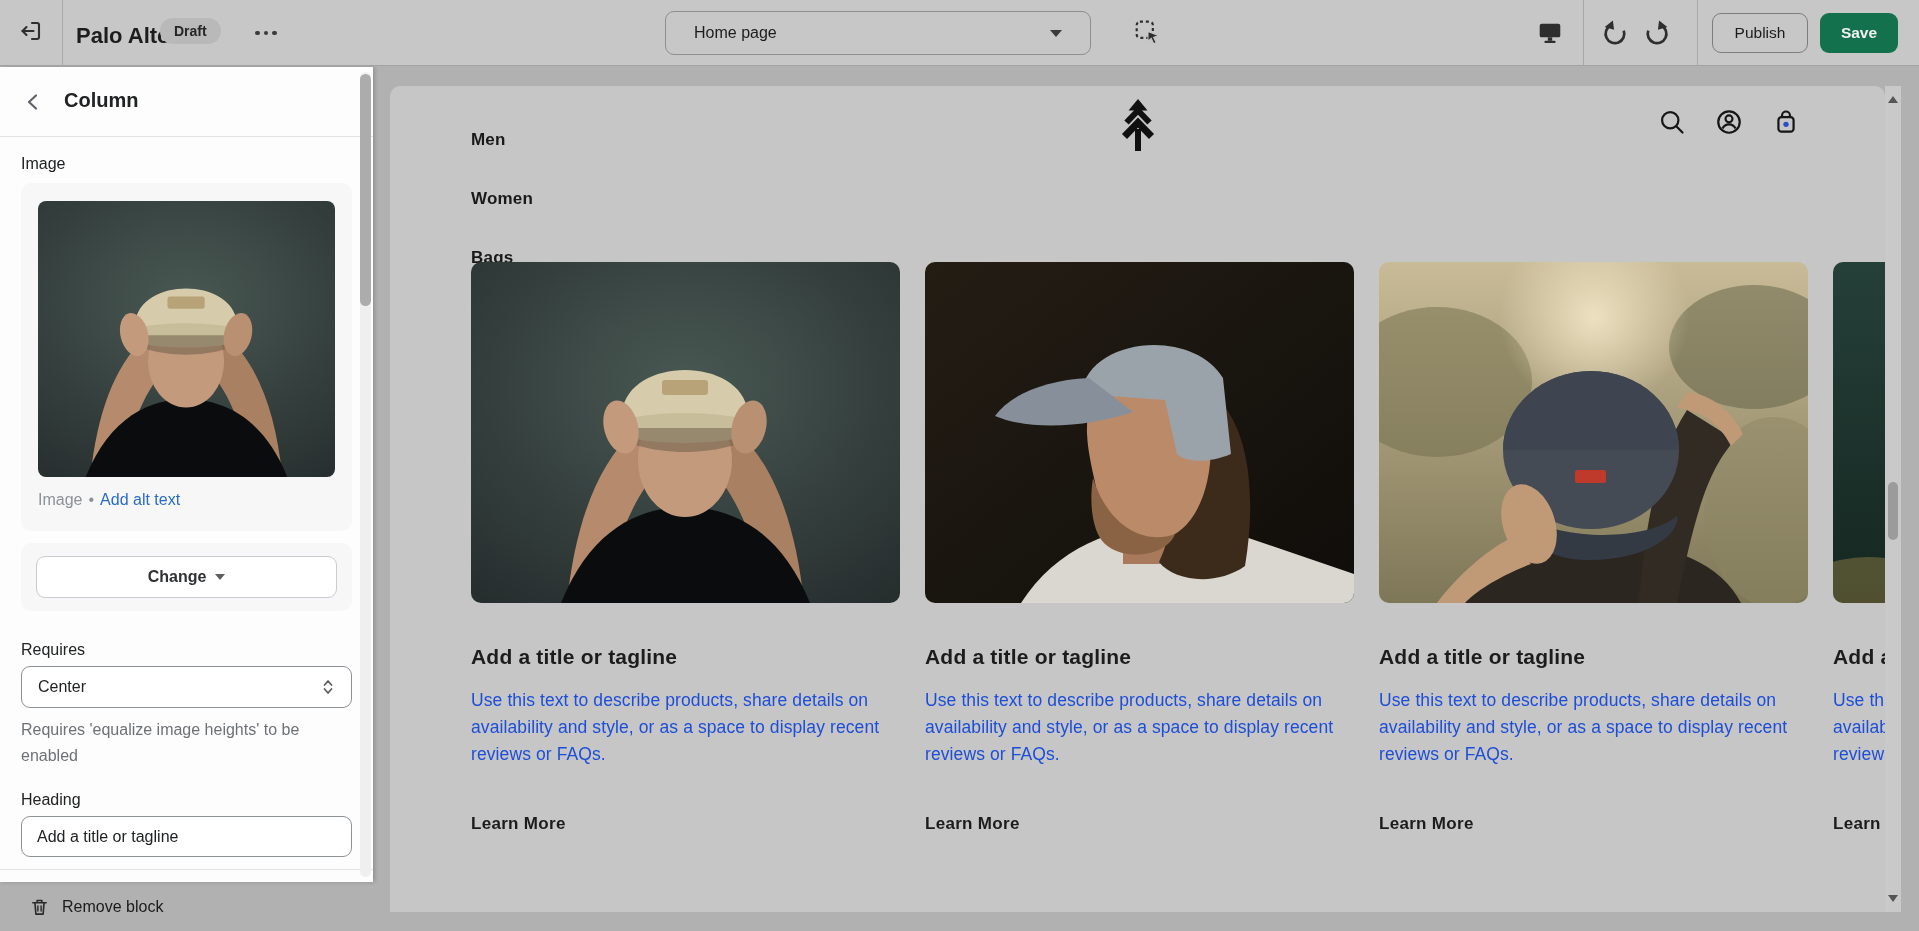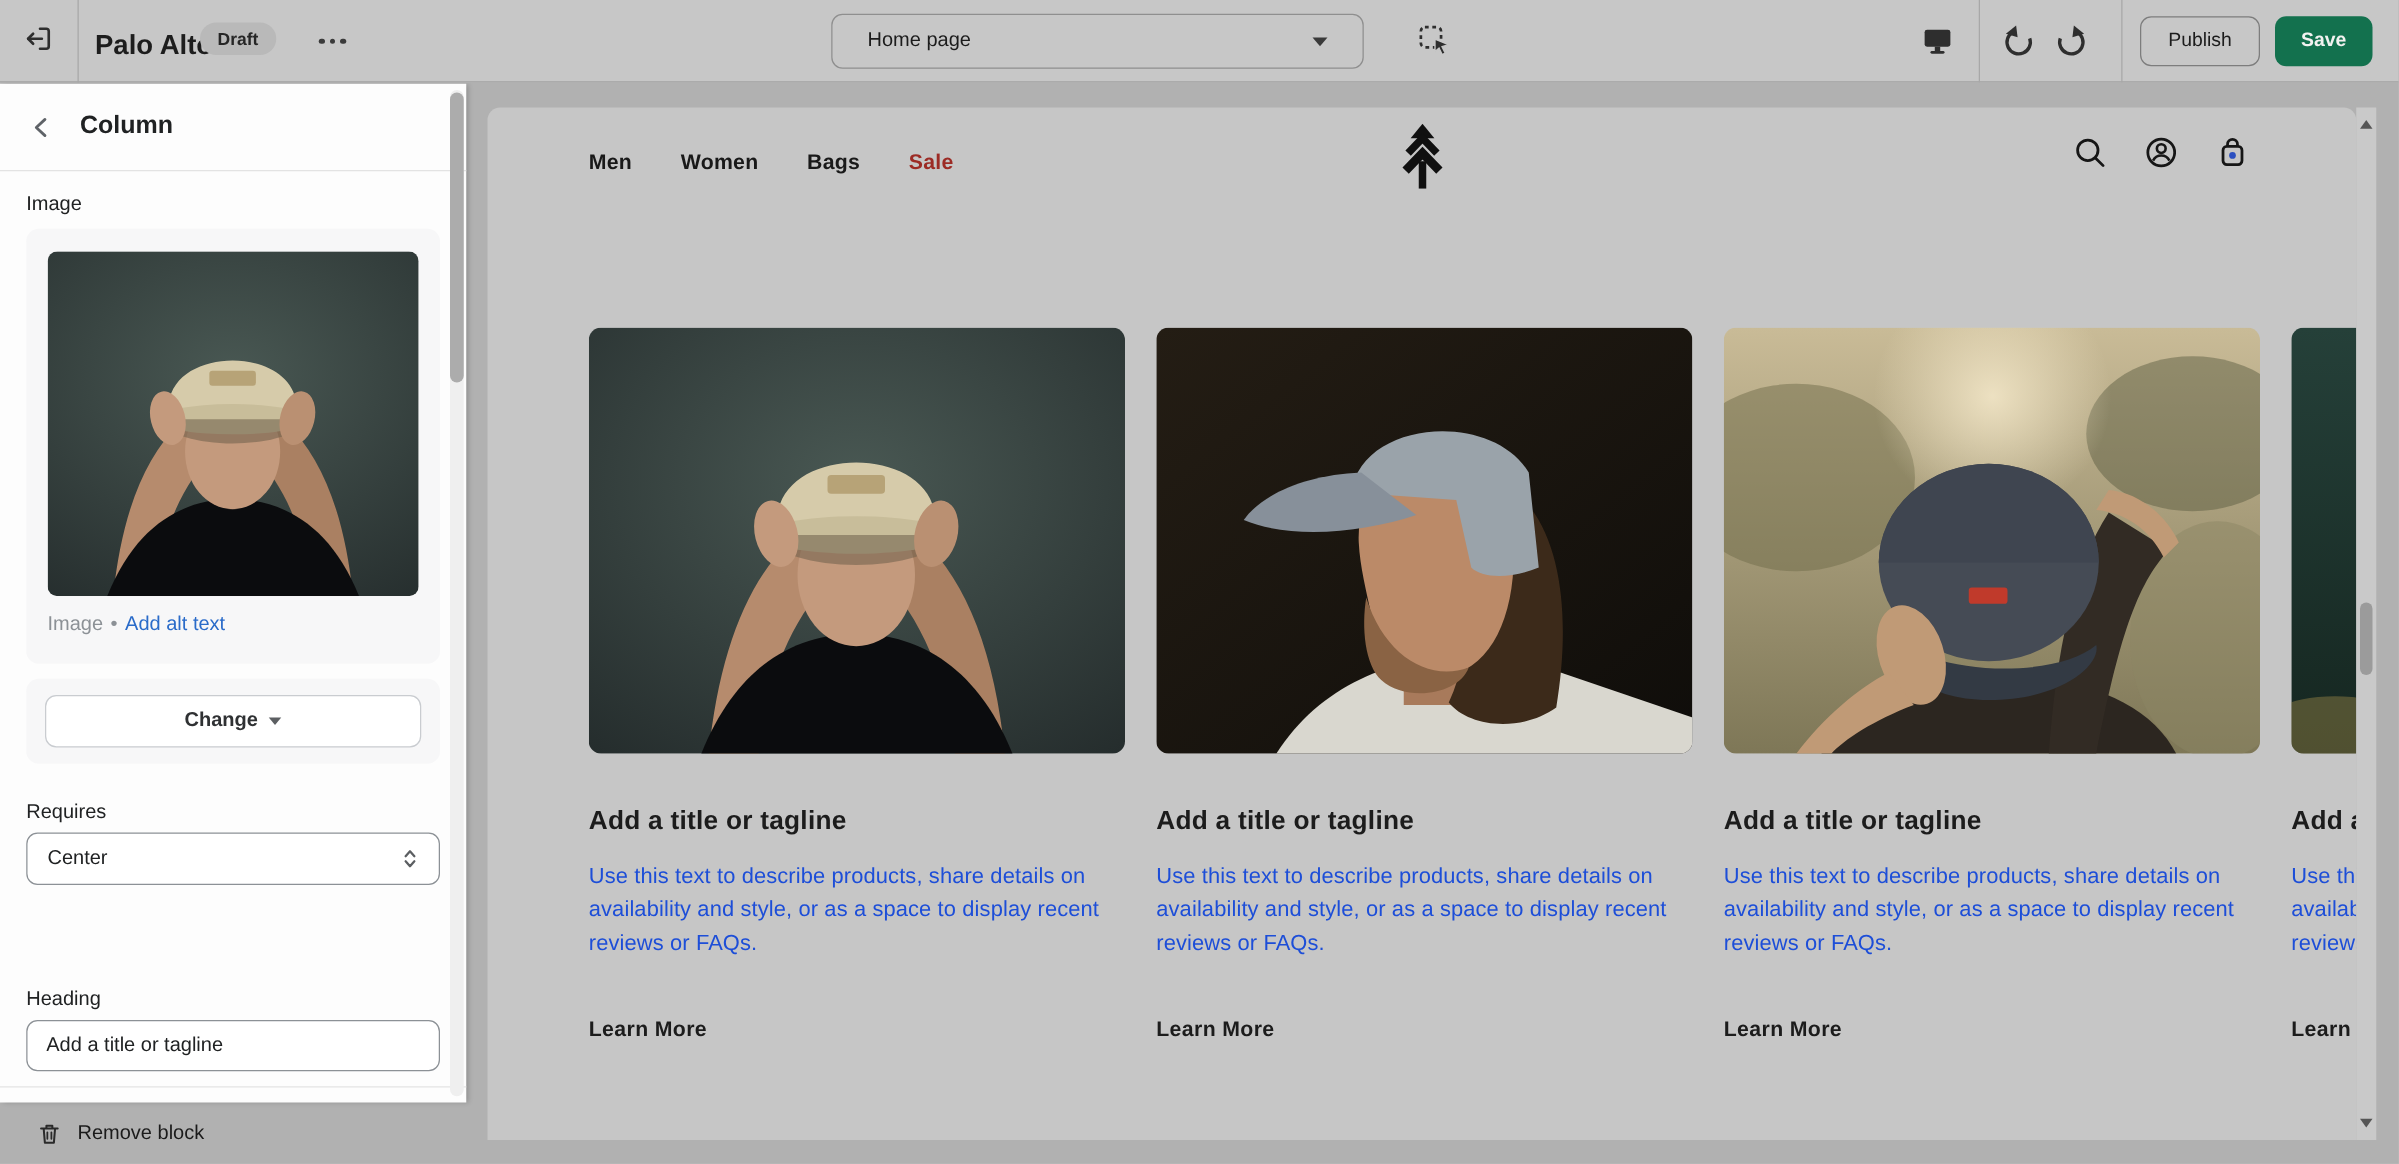--- a/index.html
+++ b/index.html
@@ -51,21 +51,21 @@
 
   
   #frame { position:absolute; left:390px; top:72px; width:1511px; height:840px; }
   #page { position:absolute; left:0; top:14px; width:1495px; height:826px; background:#c6c6c6; border-radius:10px 10px 0 0; overflow:hidden; }
   #pv-scrollbar { position:absolute; left:1495px; top:14px; width:16px; height:826px; background:#c9c9c9; }
   .pv-arrow { position:absolute; left:3px; width:0; height:0; border-left:5px solid transparent; border-right:5px solid transparent; cursor:pointer; }
   #pv-arrow-up { top:10px; border-bottom:7px solid #555; }
   #pv-arrow-down { bottom:10px; border-top:7px solid #555; }
   #pv-thumb { position:absolute; left:3px; top:396px; width:10px; height:58px; background:#9b9b9b; border-radius:5px; cursor:pointer; }
 
-  #pv-nav { position:absolute; left:81px; top:34px; display:flex; gap:39px; }
+  #pv-nav { position:absolute; left:81px; top:44px; display:flex; gap:39px;flex-direction:column; }
   .nav-item { font-size:17px; font-weight:700; color:#191919; letter-spacing:.2px; cursor:pointer; }
   .nav-item.sale { color:#9c2b25; }
   #pv-logo { position:absolute; left:50%; top:13px; transform:translateX(-50%); cursor:pointer; }
   #pv-icons { position:absolute; right:85px; top:22px; display:flex; gap:29px; }
   .pv-icon { width:28px; height:28px; cursor:pointer; }
 
   #cols { position:absolute; left:81px; top:176px; display:flex; gap:25px; }
   .col { width:429px; flex:0 0 429px; }
   .col-img { width:429px; height:341px; border-radius:10px; overflow:hidden; }
   .col-img svg { width:100%; height:100%; display:block; }
@@ -237,20 +237,21 @@
   </div>
 
   <div class="sb-label" style="top:574px">Requires</div>
   <div id="position-select">
     <span>Center</span>
     <svg width="14" height="18" viewBox="0 0 14 18">
       <path d="M3.5 7 L7 3 L10.5 7" fill="none" stroke="#5c5f62" stroke-width="1.8" stroke-linecap="round" stroke-linejoin="round"></path>
       <path d="M3.5 11 L7 15 L10.5 11" fill="none" stroke="#5c5f62" stroke-width="1.8" stroke-linecap="round" stroke-linejoin="round"></path>
     </svg>
   </div>
+  <div id="position-help">Requires 'equalize image heights' to be enabled</div>
 
   <div class="sb-label" style="top:724px">Heading</div>
   <input id="heading-input" type="text" value="Add a title or tagline" style="">
 
   <div id="sb-bottom-divider"></div>
   <div id="sb-scrollbar">
       <div id="sb-thumbbar"></div>
     </div>
 </div>
 

